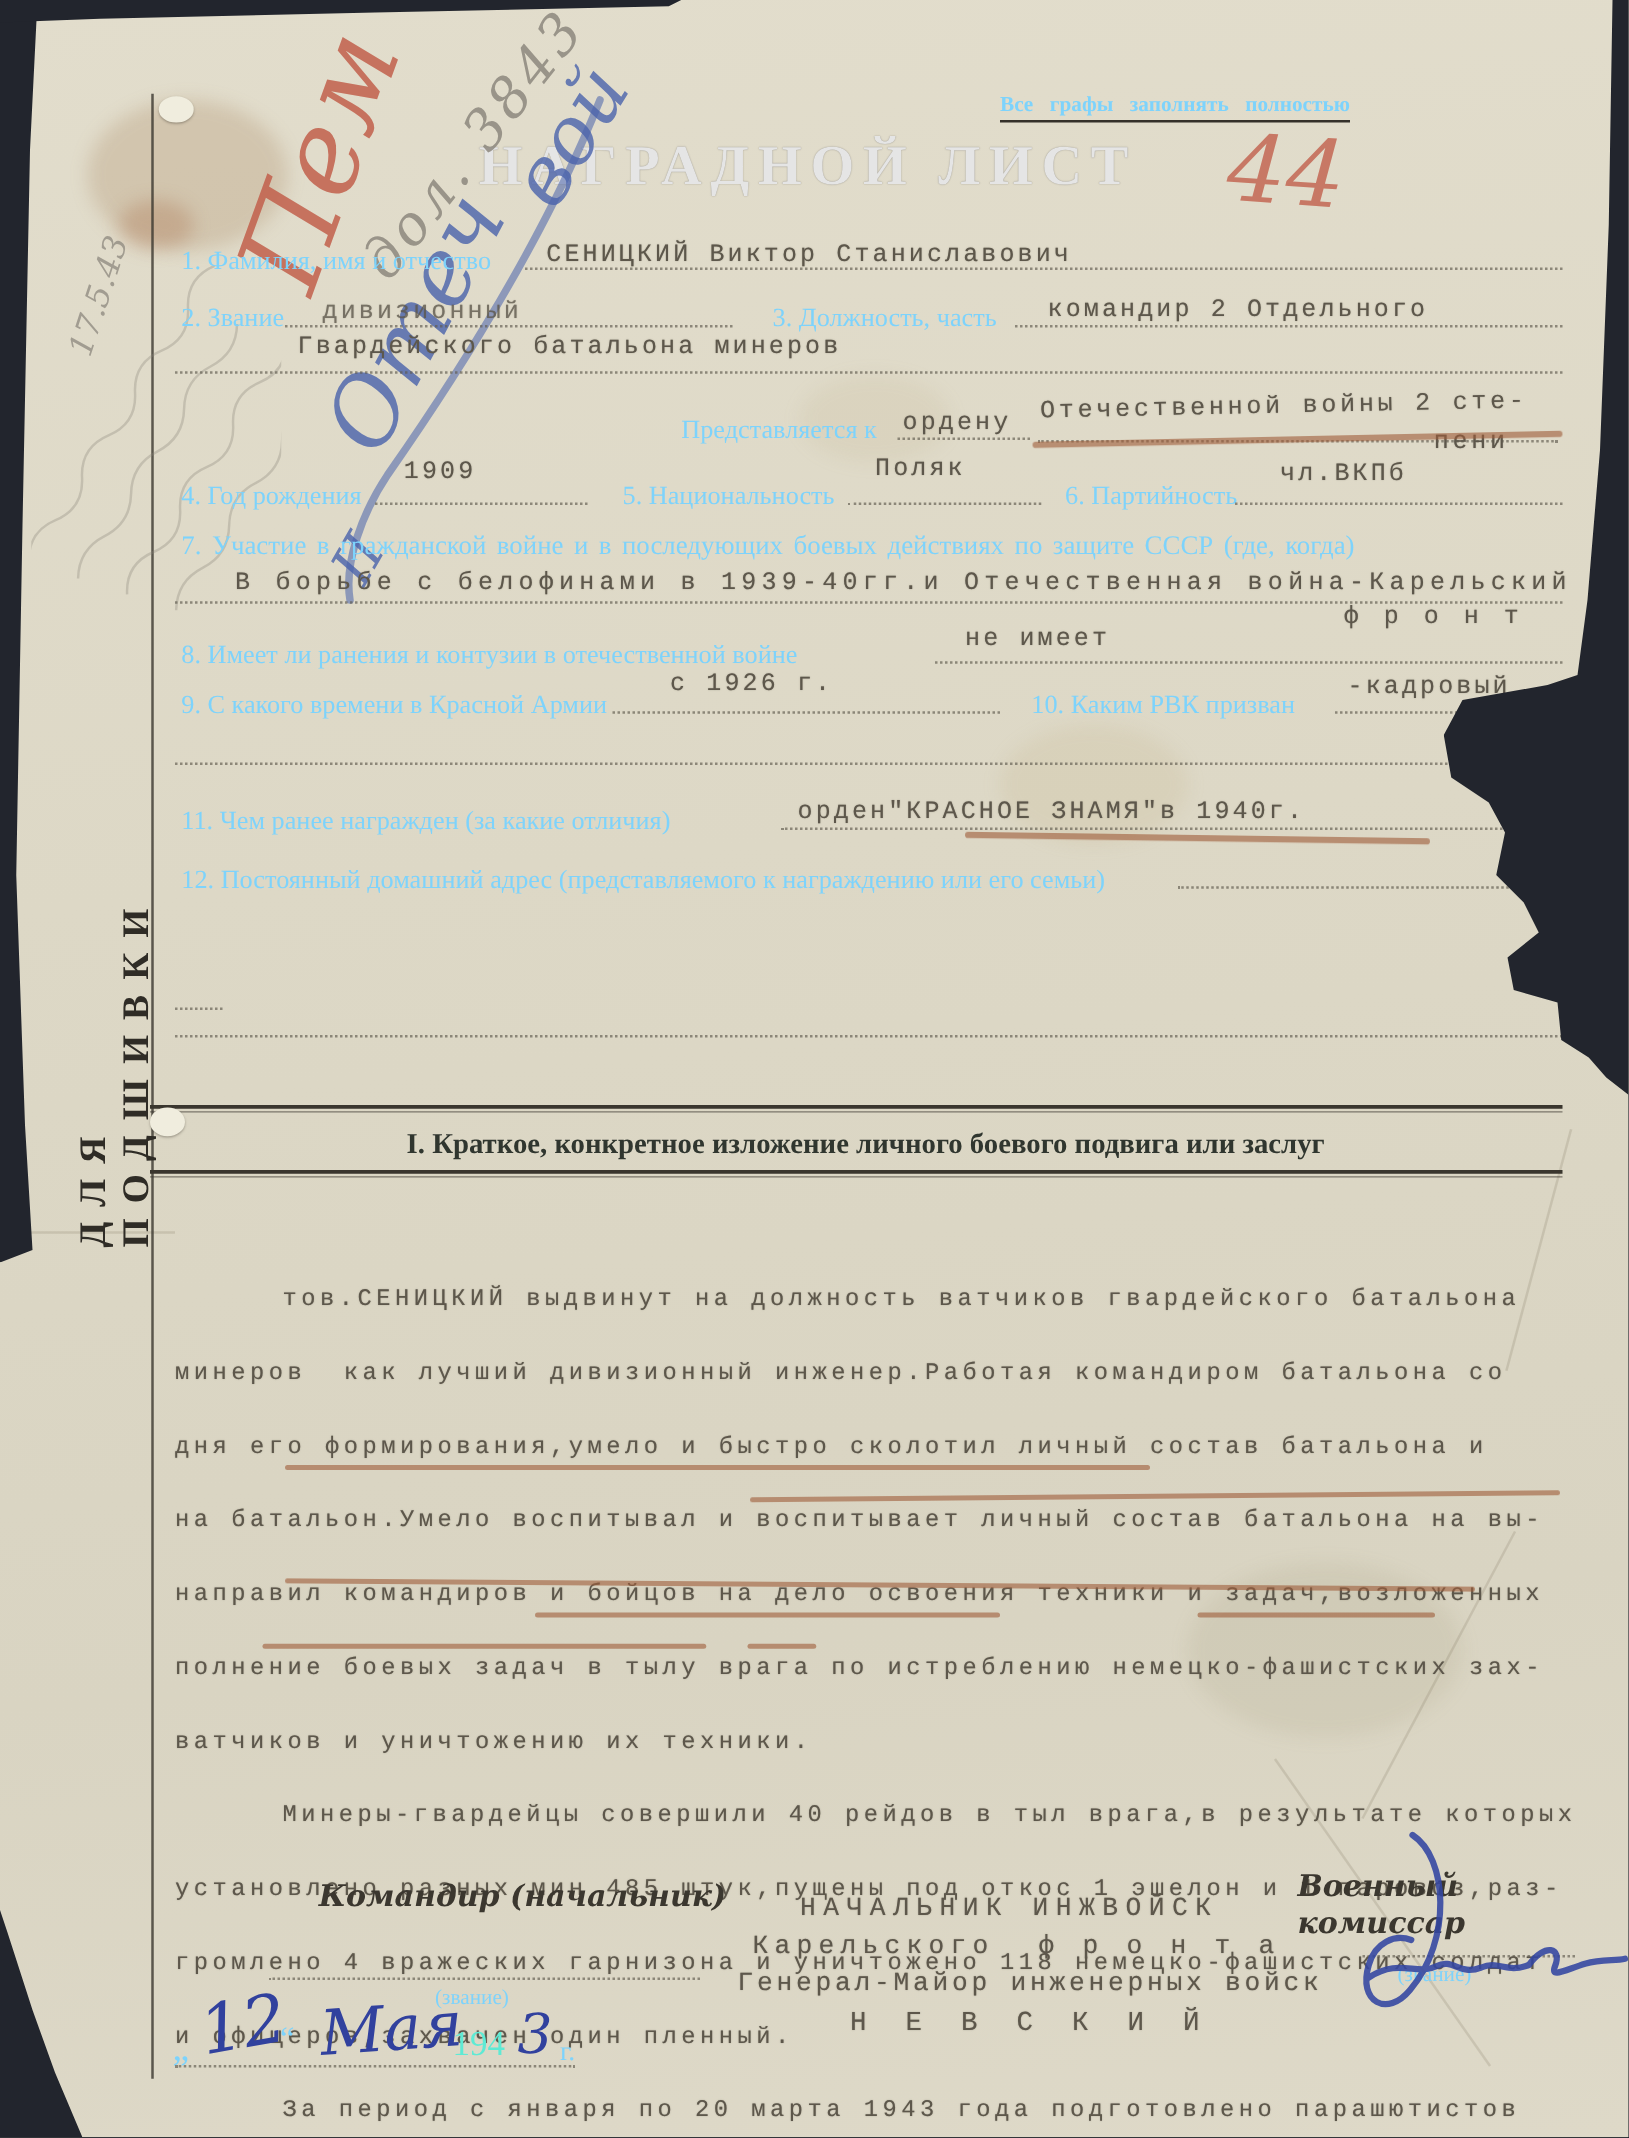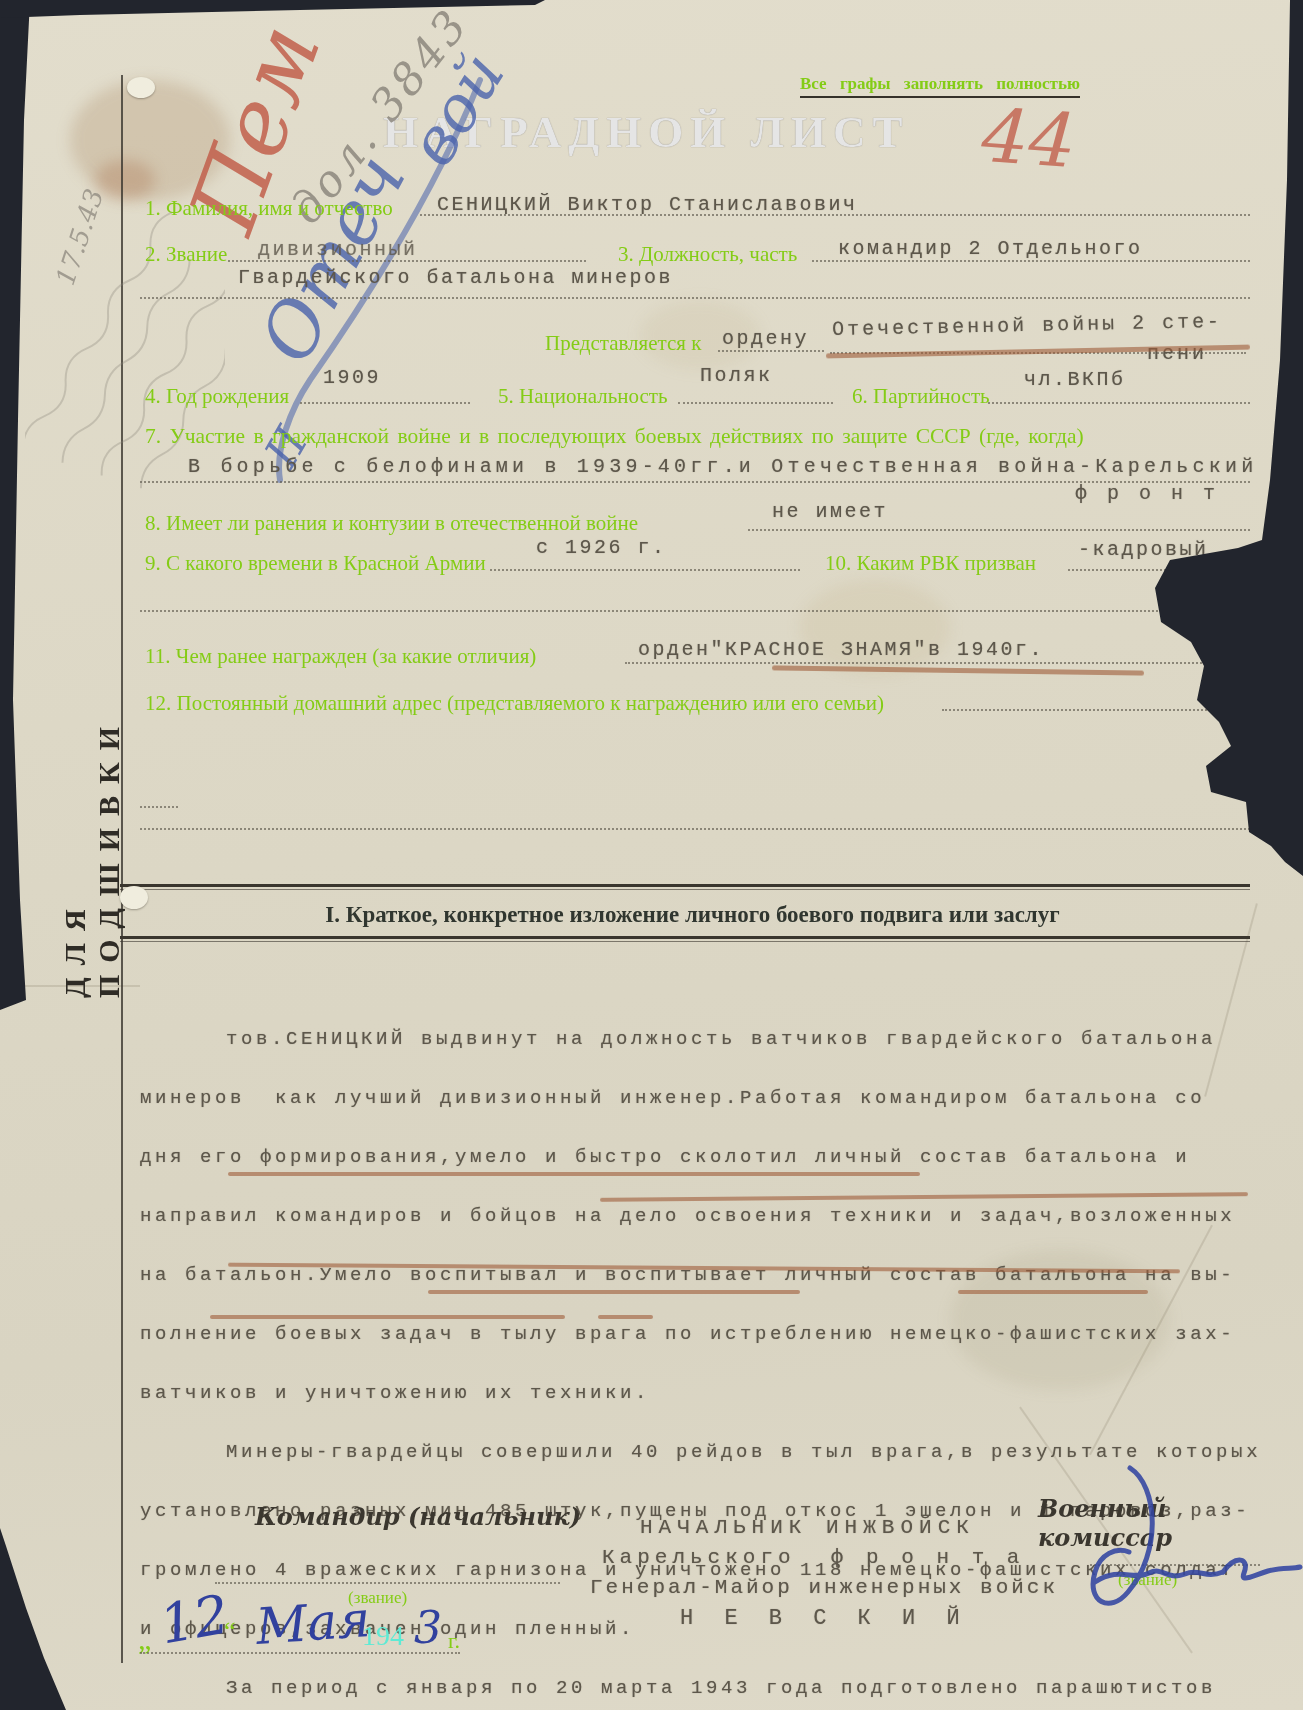--- a/index.html
+++ b/index.html
@@ -1,21 +1,21 @@
 <!DOCTYPE html>
 <html><head>
 <meta charset="utf-8">
 <style>
   html,body{margin:0;padding:0;background:#191c23;}
   #scene{position:relative;width:1303px;height:1710px;overflow:hidden;background:#23262e;
          font-family:"Liberation Serif","DejaVu Serif",serif;}
   #paper{position:absolute;left:0;top:0;width:1303px;height:1710px;
          background:linear-gradient(175deg,#e2ddcc 0%,#ddd8c6 40%,#d9d4c2 75%,#ded9c8 100%);}
   .abs{position:absolute;}
-  .ser{font-family:"Liberation Serif","DejaVu Serif",serif;color:#84cc16;}
+  .ser{font-family:"Liberation Serif","DejaVu Serif",serif;color:#7dd3fc;}
   .mono{font-family:"Liberation Mono","DejaVu Sans Mono",monospace;color:#5d574b;
         text-shadow:0 0 1px rgba(93,87,75,.55);white-space:pre;}
   .hand{font-family:"DejaVu Serif",serif;font-style:italic;}
   .dots{position:absolute;height:0;border-bottom:2px dotted rgba(95,90,78,.65);}
   .ru{position:absolute;height:4px;background:rgba(158,92,56,.6);border-radius:3px;filter:blur(.4px);}
   .rule{position:absolute;background:#3a362e;}
   .bl{height:23px;font-size:19px;letter-spacing:3.6px;line-height:23px;}
   .ind{padding-left:86px;}
   .stain{position:absolute;border-radius:50%;filter:blur(7px);}
   .crease{position:absolute;background:rgba(110,100,80,.18);}
@@ -156,22 +156,22 @@
   <div class="rule" style="left:120px;top:884px;width:1130px;height:3px;"></div>
   <div class="rule" style="left:120px;top:889px;width:1130px;height:1px;opacity:.6;"></div>
   <div class="abs ser" style="left:140px;top:902px;width:1105px;text-align:center;font-size:23px;font-weight:bold;color:#30362f;">I. Краткое, конкретное изложение личного боевого подвига или заслуг</div>
   <div class="rule" style="left:120px;top:936px;width:1130px;height:3px;"></div>
   <div class="rule" style="left:120px;top:941px;width:1130px;height:1px;opacity:.6;"></div>
 
   <div class="abs mono" style="left:140px;top:992px;width:1160px;">
     <div class="bl ind">тов.СЕНИЦКИЙ выдвинут на должность ватчиков гвардейского батальона</div>
     <div class="bl">минеров  как лучший дивизионный инженер.Работая командиром батальона со</div>
     <div class="bl">дня его формирования,умело и быстро сколотил личный состав батальона и</div>
+    <div class="bl">на батальон.Умело воспитывал и воспитывает личный состав батальона на вы-</div>
     <div class="bl">направил командиров и бойцов на дело освоения техники и задач,возложенных</div>
-    <div class="bl">на батальон.Умело воспитывал и воспитывает личный состав батальона на вы-</div>
     <div class="bl">полнение боевых задач в тылу врага по истреблению немецко-фашистских зах-</div>
     <div class="bl">ватчиков и уничтожению их техники.</div>
     <div class="bl ind">Минеры-гвардейцы совершили 40 рейдов в тыл врага,в результате которых</div>
     <div class="bl">установлено разных мин 485 штук,пущены под откос 1 эшелон и 1 паровоз,раз-</div>
     <div class="bl">громлено 4 вражеских гарнизона и уничтожено 118 немецко-фашистских солдат</div>
     <div class="bl">и офицеров,захвачен один пленный.</div>
     <div class="bl ind">За период с января по 20 марта 1943 года подготовлено парашютистов</div>
     
     
     

